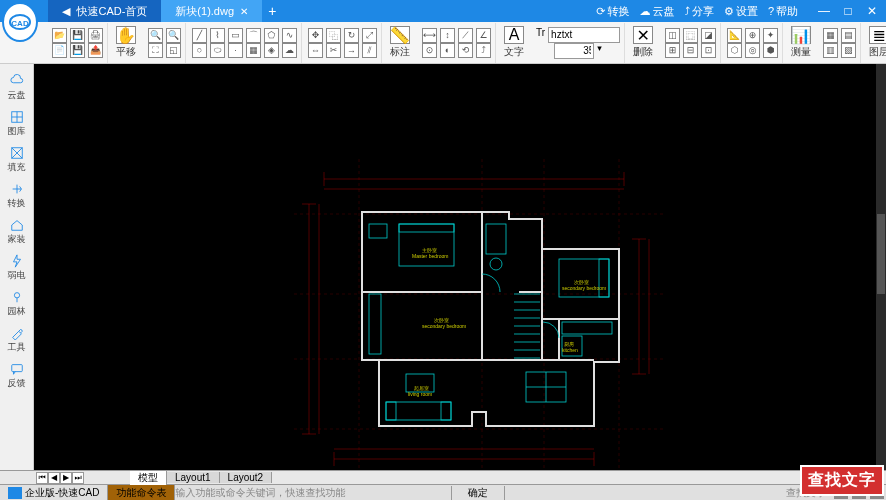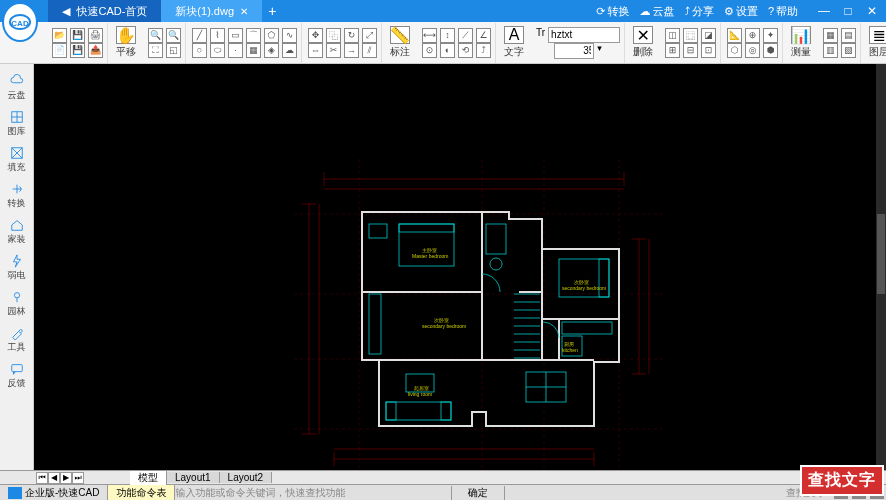--- a/index.html
+++ b/index.html
@@ -33,21 +33,21 @@
 .canvas{flex:1;background:#000;position:relative;overflow:hidden;}
 .canvas svg{position:absolute;top:0;left:0;}
 .layout-tabs{height:14px;background:#e8e8e8;display:flex;align-items:center;font-size:10px;border-top:1px solid #999;}
 .lt-nav{display:flex;padding:0 2px;}
 .lt-btn{width:12px;text-align:center;border:1px solid #999;background:#fff;font-size:8px;cursor:pointer;}
 .lt-tab{padding:0 8px;border-right:1px solid #999;cursor:pointer;background:#d8d8d8;}
 .lt-tab.active{background:#fff;margin-left:44px;}
 .statusbar{height:16px;background:#e0e0e0;display:flex;align-items:center;font-size:10px;border-top:1px solid #999;}
 .sb-item{padding:0 8px;border-right:1px solid #999;display:flex;align-items:center;gap:3px;height:100%;text-align:right;}
 .sb-logo{width:14px;height:12px;background:#1e88e5;}
-.sb-cmd{background:#fef9c3;}
+.sb-cmd{background:#a16207;}
 .sb-input{flex:1;padding:0 0;color:#888;}
 .sb-ok{padding:0 16px;border-left:1px solid #999;border-right:1px solid #999;}
 .sb-search{padding:0 6px;color:#888;}
 .sb-icon{width:14px;height:12px;background:#888;margin:0 2px;cursor:pointer;}
 .watermark{position:absolute;bottom:4px;right:2px;background:#d32f2f;color:#fff;font-size:16px;font-weight:bold;padding:3px 6px;border:2px solid #fff;letter-spacing:1px;}
 </style>
 </head>
 <body>
 
 <div class="logo">

